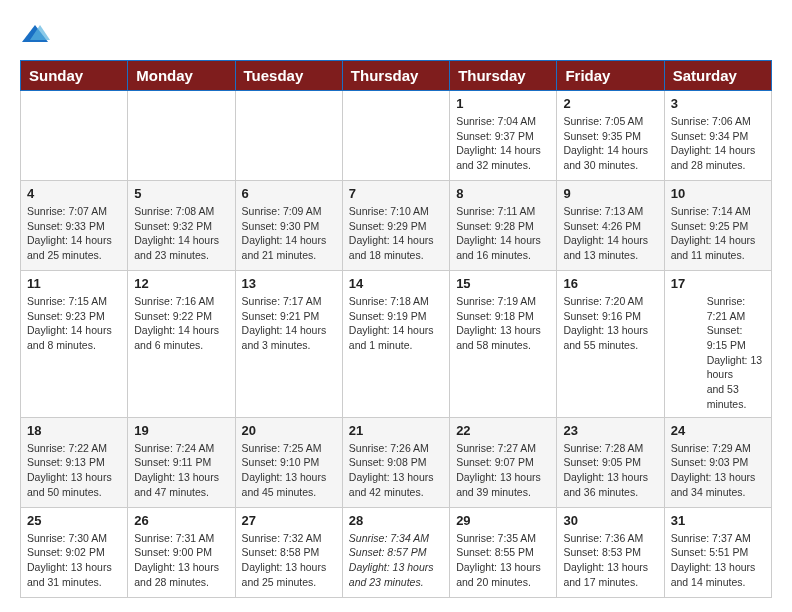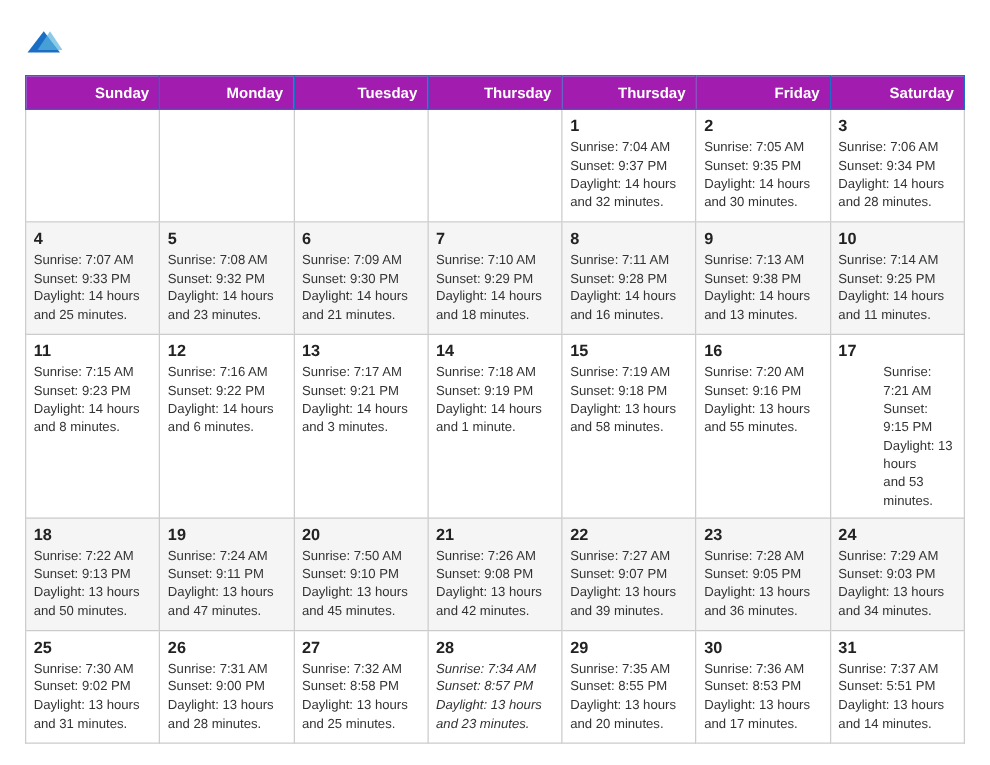--- a/index.html
+++ b/index.html
@@ -45,25 +45,25 @@
     .subtitle {
       font-size: 16px;
       color: #555;
     }
     table {
       width: 100%;
       border-collapse: collapse;
       font-size: 11px;
     }
     thead tr th {
-      background-color: #a21caf;
+      background-color: #7f1d1d;
       color: #fff;
-      text-align: right;
+      text-align: left;
       padding: 6px 8px;
-      font-size: 12px;
+      font-size: 15px;
       font-weight: bold;
       border: 1px solid #1a6fc4;
     }
     tbody tr td {
       border: 1px solid #ccc;
       vertical-align: top;
       padding: 5px 6px;
       height: 90px;
       width: calc(100% / 7);
       background: #fff;
@@ -179,21 +179,21 @@
         <td>
           <div class="day-number">8</div>
           <div class="day-info" style="white-space: pre-line;">Sunrise: 7:11 AM
 Sunset: 9:28 PM
 Daylight: 14 hours
 and 16 minutes.</div>
         </td>
         <td>
           <div class="day-number">9</div>
           <div class="day-info" style="white-space: pre-line;">Sunrise: 7:13 AM
-Sunset: 9:38 PM
+Sunset: 4:26 PM
 Daylight: 14 hours
 and 13 minutes.</div>
         </td>
         <td>
           <div class="day-number">10</div>
           <div class="day-info" style="white-space: pre-line;">Sunrise: 7:14 AM
 Sunset: 9:25 PM
 Daylight: 14 hours
 and 11 minutes.</div>
         </td>
@@ -259,21 +259,21 @@
         </td>
         <td>
           <div class="day-number">19</div>
           <div class="day-info" style="white-space: pre-line;">Sunrise: 7:24 AM
 Sunset: 9:11 PM
 Daylight: 13 hours
 and 47 minutes.</div>
         </td>
         <td>
           <div class="day-number">20</div>
-          <div class="day-info" style="white-space: pre-line;">Sunrise: 7:50 AM
+          <div class="day-info" style="white-space: pre-line;">Sunrise: 7:25 AM
 Sunset: 9:10 PM
 Daylight: 13 hours
 and 45 minutes.</div>
         </td>
         <td>
           <div class="day-number">21</div>
           <div class="day-info" style="white-space: pre-line;">Sunrise: 7:26 AM
 Sunset: 9:08 PM
 Daylight: 13 hours
 and 42 minutes.</div>

